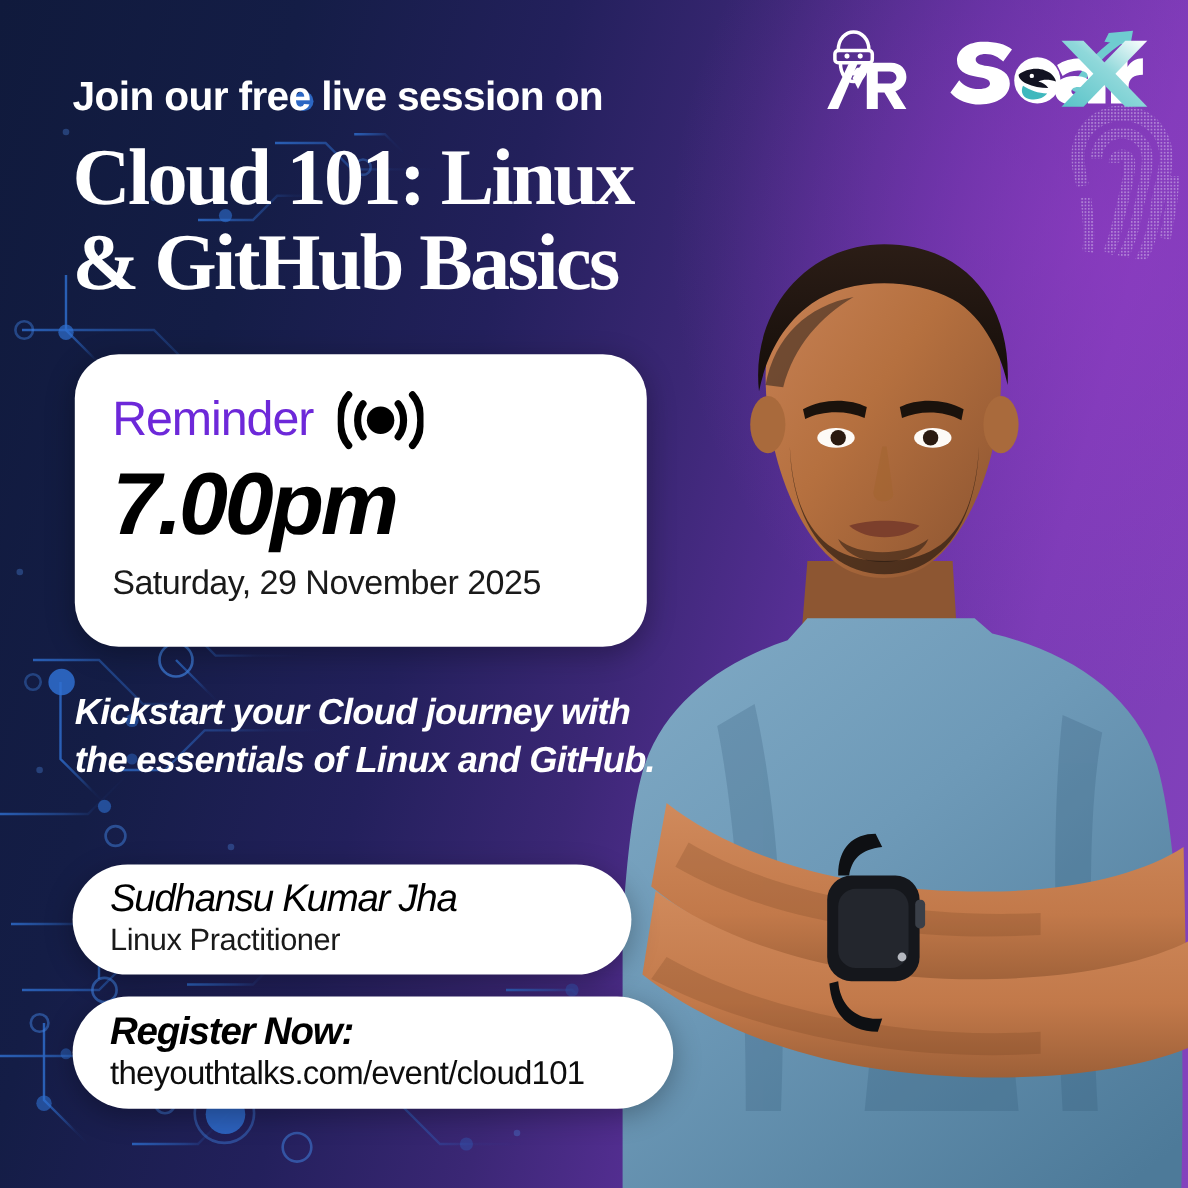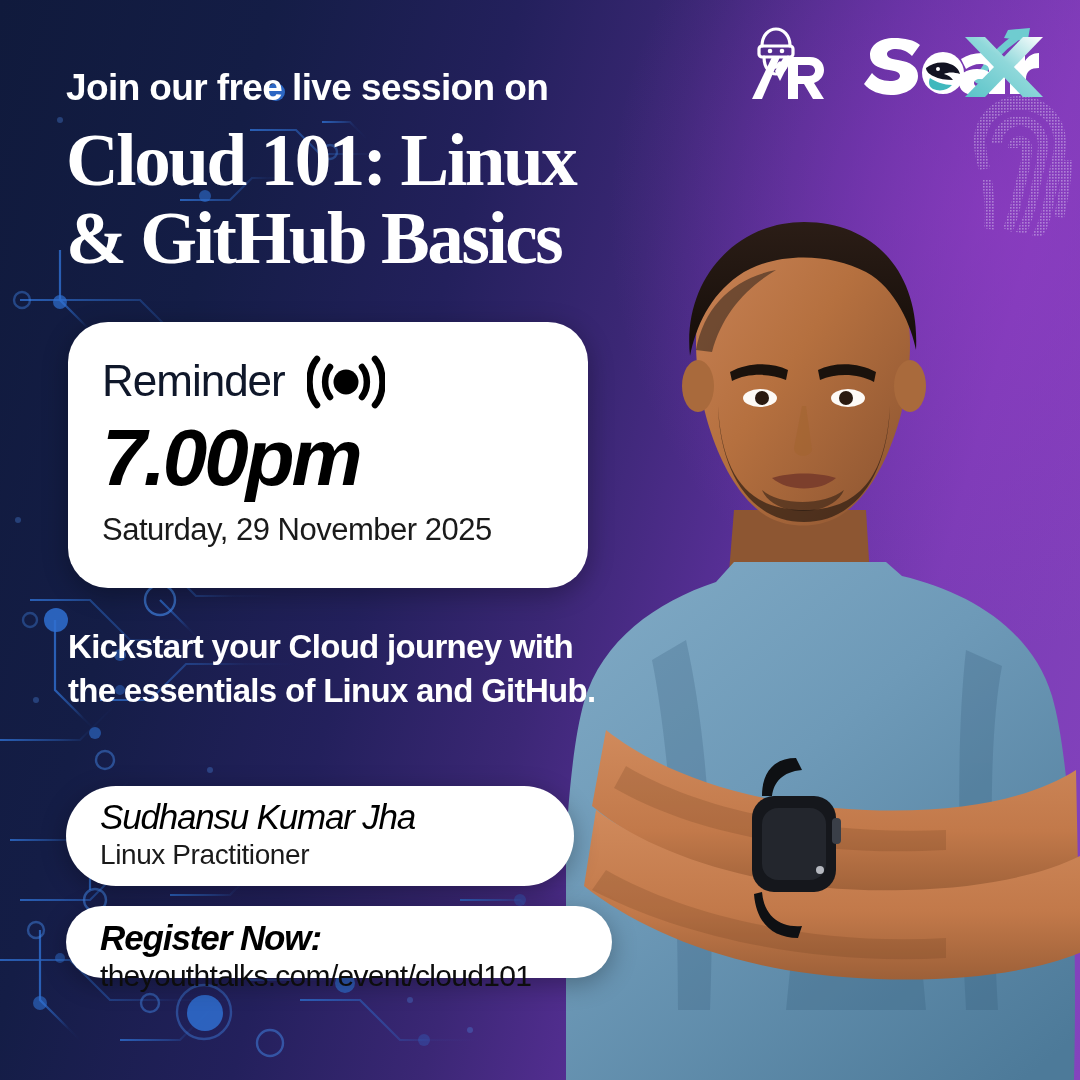--- a/index.html
+++ b/index.html
@@ -87,21 +87,21 @@
     left:68px; top:322px;
     width:520px; height:266px;
     border-radius:40px;
     padding:28px 34px 22px 34px;
   }
   .reminder-top {
     display:flex; align-items:center; gap:22px;
   }
   .reminder-label {
     font-size:44px;
-    color:#0f172a;
+    color:#6d28d9;
     letter-spacing:-1px;
     font-weight:400;
   }
   .live-icon { width:78px; height:60px; display:block; margin-top:2px;}
   .time {
     margin-top:2px;
     font-size:80px;
     font-weight:bold;
     font-style:italic;
     color:#000000;
@@ -118,20 +118,21 @@
   
   .subhead {
     position:absolute;
     left:68px; top:625px;
     width:530px;
     color:#ffffff;
     font-size:33px;
     font-weight:bold;
     line-height:1.32;
     letter-spacing:-.7px;
+    font-style:italic;
   }
 
   
   .speaker-card {
     left:66px; top:786px;
     width:508px; height:100px;
     border-radius:50px;
     padding:11px 0 0 34px;
   }
   .speaker-name {
@@ -145,21 +146,21 @@
   .speaker-role {
     font-size:28px;
     color:#1a1a1a;
     letter-spacing:-.4px;
     margin-top:2px;
   }
 
   
   .register-card {
     left:66px; top:906px;
-    width:546px; height:72px;
+    width:546px; height:102px;
     border-radius:51px;
     padding:11px 0 0 34px;
   }
   .register-title {
     font-size:35px;
     font-weight:bold;
     font-style:italic;
     color:#000000;
     letter-spacing:-1.1px;
     line-height:1.18;

